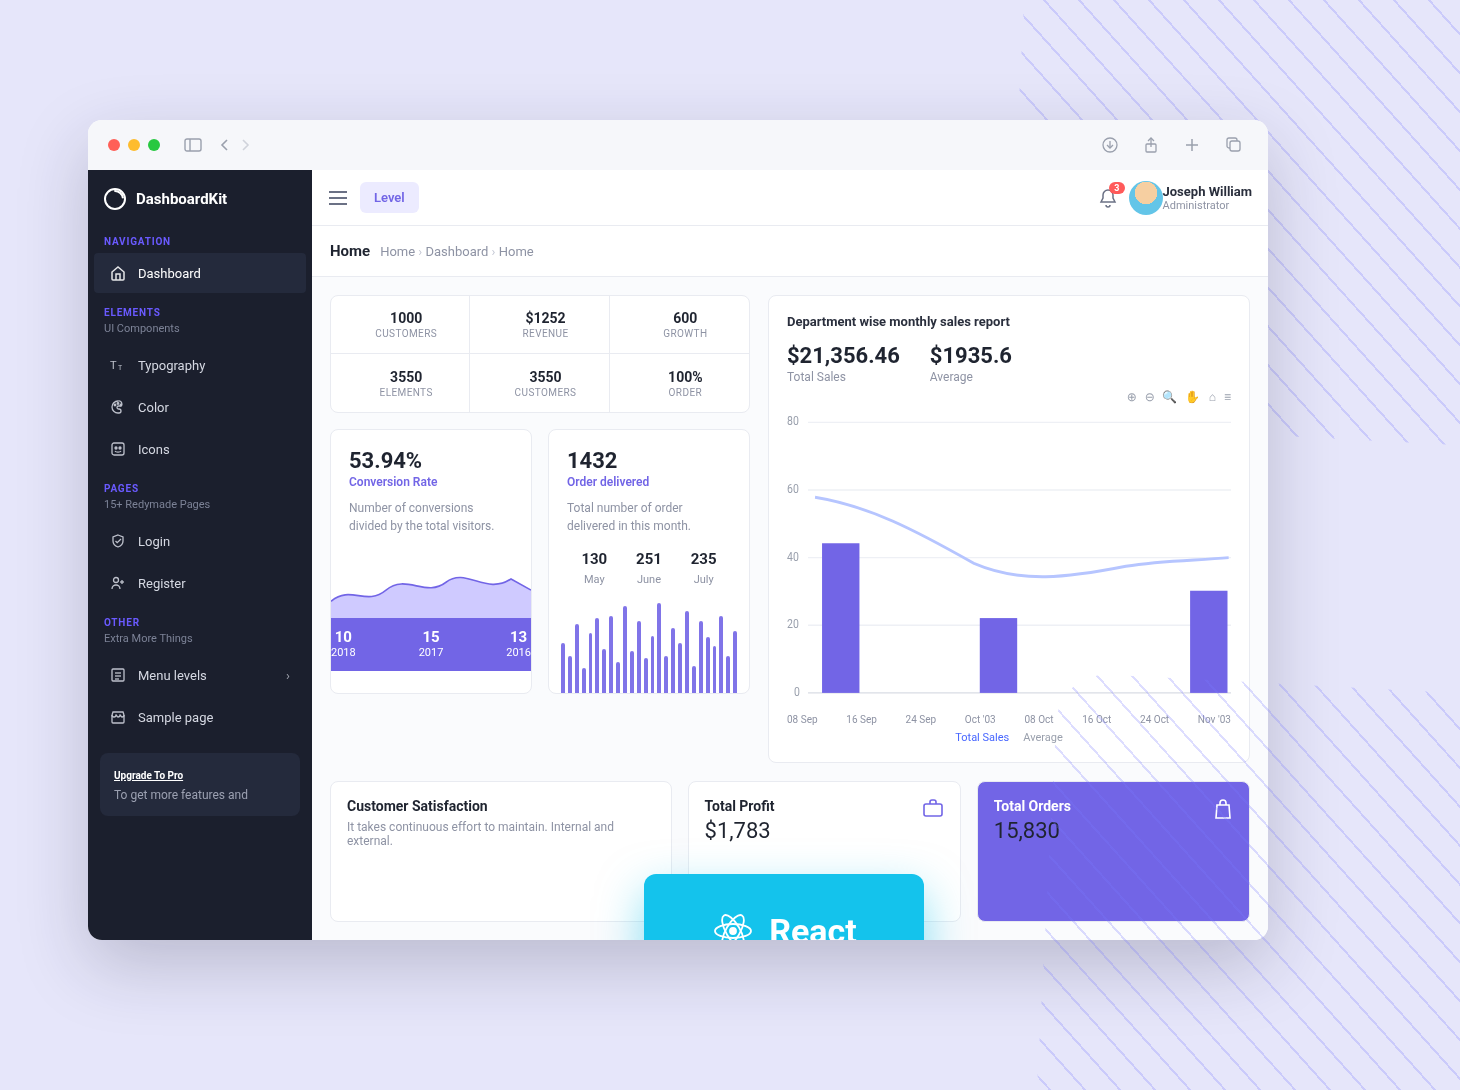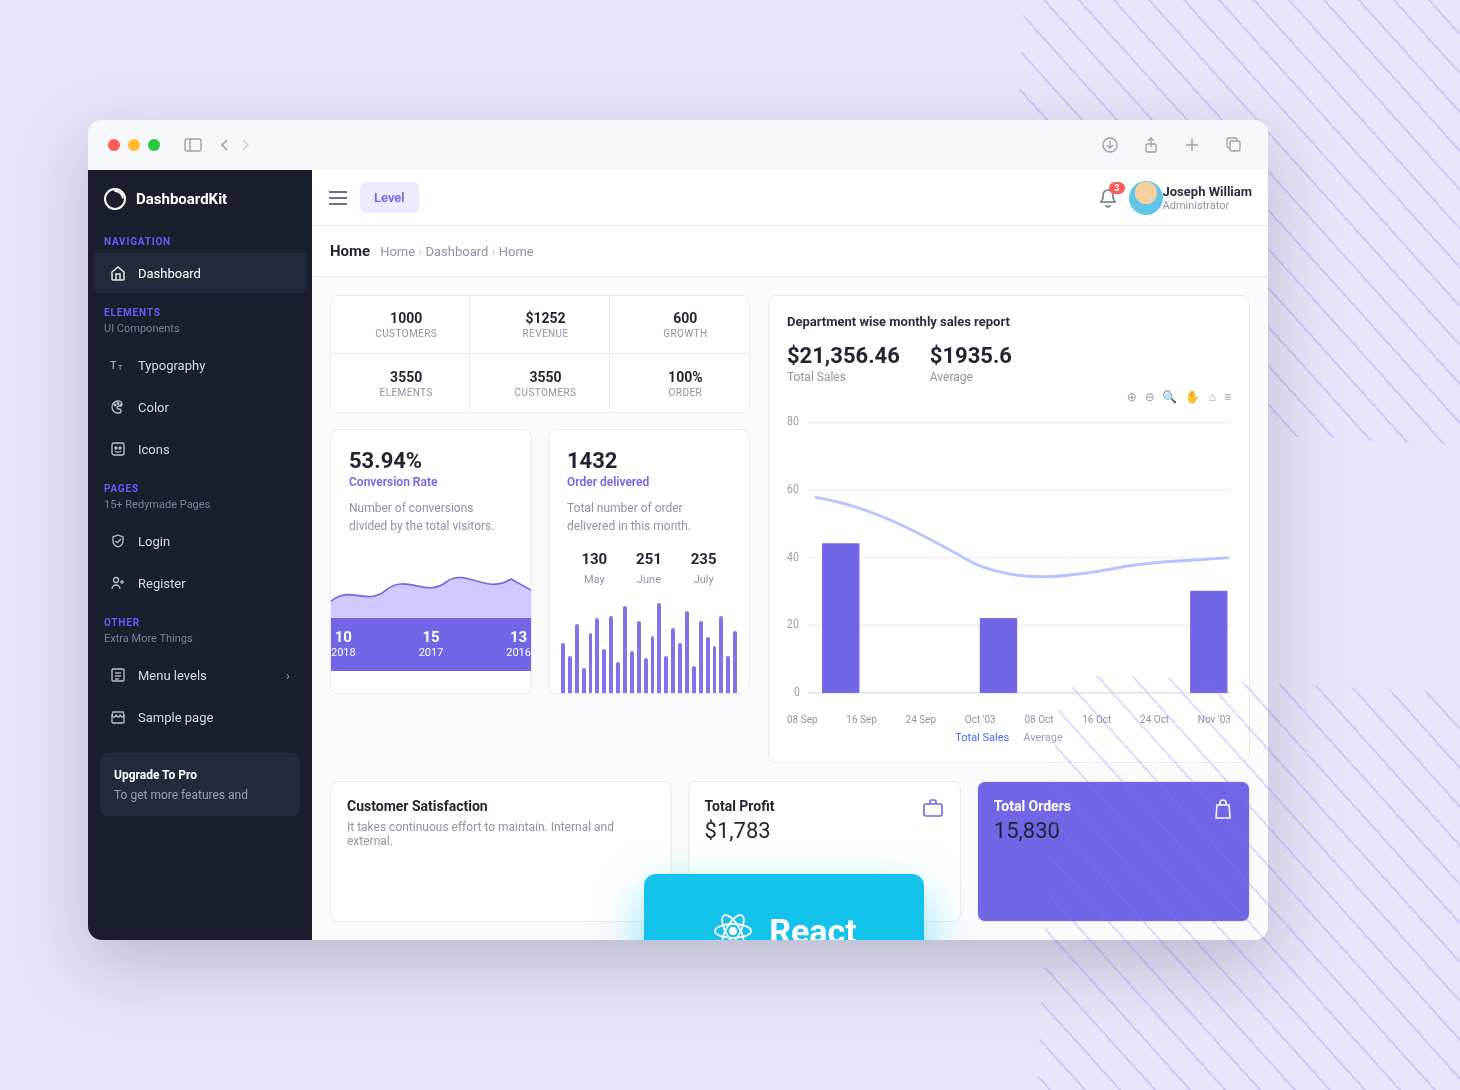--- a/index.html
+++ b/index.html
@@ -39,21 +39,21 @@
   .brand .logo{width:22px;height:22px;border:2px solid #fff;border-radius:50%;position:relative;}
   .brand .logo::after{content:"";position:absolute;inset:0;border:2px solid transparent;border-top-color:#fff;border-radius:50%;transform:rotate(40deg);}
   .brand b{font-size:15px;font-weight:700;}
   .sec-title{color:var(--accent2);font-size:10px;letter-spacing:.8px;font-weight:700;padding:12px 16px 4px;text-transform:uppercase;}
   .sec-sub{color:#7c8296;font-size:11px;padding:0 16px 8px;}
   .navitem{display:flex;align-items:center;gap:12px;padding:12px 16px;color:#d5d8e2;cursor:pointer;border-radius:4px;margin:2px 6px;}
   .navitem.active{background:var(--dark2);color:#fff;}
   .navitem svg{width:16px;height:16px;flex:0 0 16px;opacity:.88;}
   .navitem .chev{margin-left:auto;opacity:.7;}
   .upgrade{margin:14px 12px 0;background:var(--dark2);border-radius:8px;padding:14px;}
-  .upgrade b{color:#fff;font-size:12px;}
+  .upgrade b{color:#fff;font-size:10px;text-decoration:underline;}
   .upgrade p{margin:6px 0 0;color:#9ba0b1;font-size:12px;}
   
   .main{flex:1;display:flex;flex-direction:column;min-width:0;}
   .topbar{display:flex;align-items:center;height:56px;padding:0 16px;border-bottom:1px solid var(--line);gap:12px;}
   .ham{color:#6b7185;cursor:pointer;}
   .pill{background:#ecebff;color:var(--accent);font-weight:600;font-size:13px;padding:8px 14px;border-radius:6px;cursor:pointer;}
   .topbar .sp{flex:1;}
   .bell{position:relative;color:#6b7185;cursor:pointer;}
   .bell .badge{position:absolute;top:-6px;right:-8px;background:var(--danger);color:#fff;font-size:9px;font-weight:700;padding:1px 5px;border-radius:8px;}
   .user{display:flex;align-items:center;cursor:pointer;}

